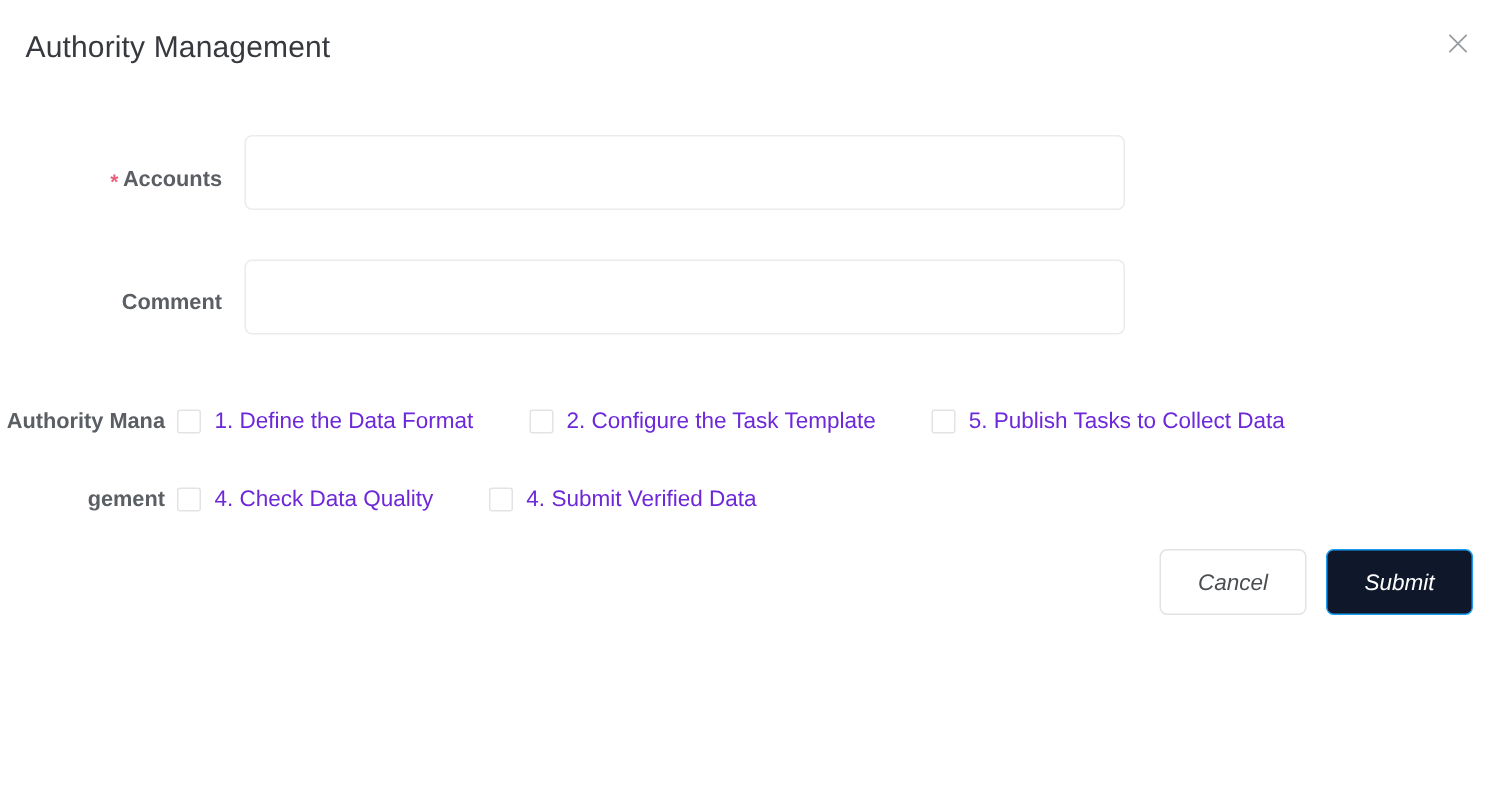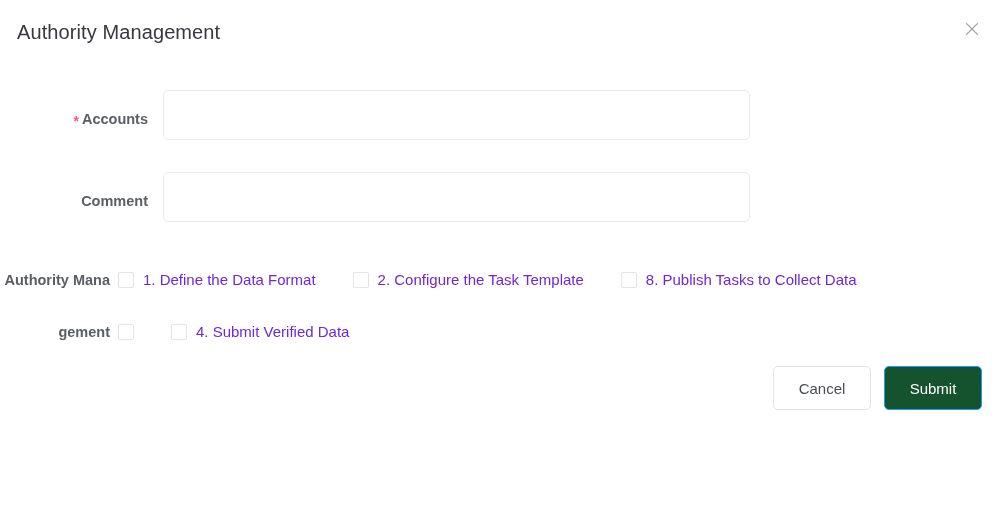--- a/index.html
+++ b/index.html
@@ -159,29 +159,30 @@
   .btn {
     font-family: "Liberation Sans", sans-serif;
     font-size: 15px;
     border-radius: 5px;
     height: 44px;
     min-width: 98px;
     padding: 0 22px;
     box-sizing: border-box;
     cursor: pointer;
     outline: none;
+    font-style: italic;
   }
   .btn-cancel {
     background: #ffffff;
     border: 1px solid #e3e3e3;
     color: #4a4e52;
     margin-right: 13px;
   }
   .btn-submit {
-    background: #14532d;
+    background: #0f172a;
     border: 1px solid #1a9df0;
     color: #ffffff;
   }
 </style>
 </head>
 <body>
 
 <div class="dialog">
 
   <div class="dialog-header">
@@ -223,25 +224,26 @@
           <span class="checkbox-label">1. Define the Data Format</span>
         </label>
 
         <label class="checkbox-item">
           <span class="checkbox-box"></span>
           <span class="checkbox-label">2. Configure the Task Template</span>
         </label>
 
         <label class="checkbox-item">
           <span class="checkbox-box"></span>
-          <span class="checkbox-label">8. Publish Tasks to Collect Data</span>
-        </label>
-
-        <label class="checkbox-item">
-          <span class="checkbox-box"></span>
+          <span class="checkbox-label">5. Publish Tasks to Collect Data</span>
+        </label>
+
+        <label class="checkbox-item">
+          <span class="checkbox-box"></span>
+          <span class="checkbox-label">4. Check Data Quality</span>
         </label>
 
         <label class="checkbox-item">
           <span class="checkbox-box"></span>
           <span class="checkbox-label">4. Submit Verified Data</span>
         </label>
 
       </div>
     </div>
 

